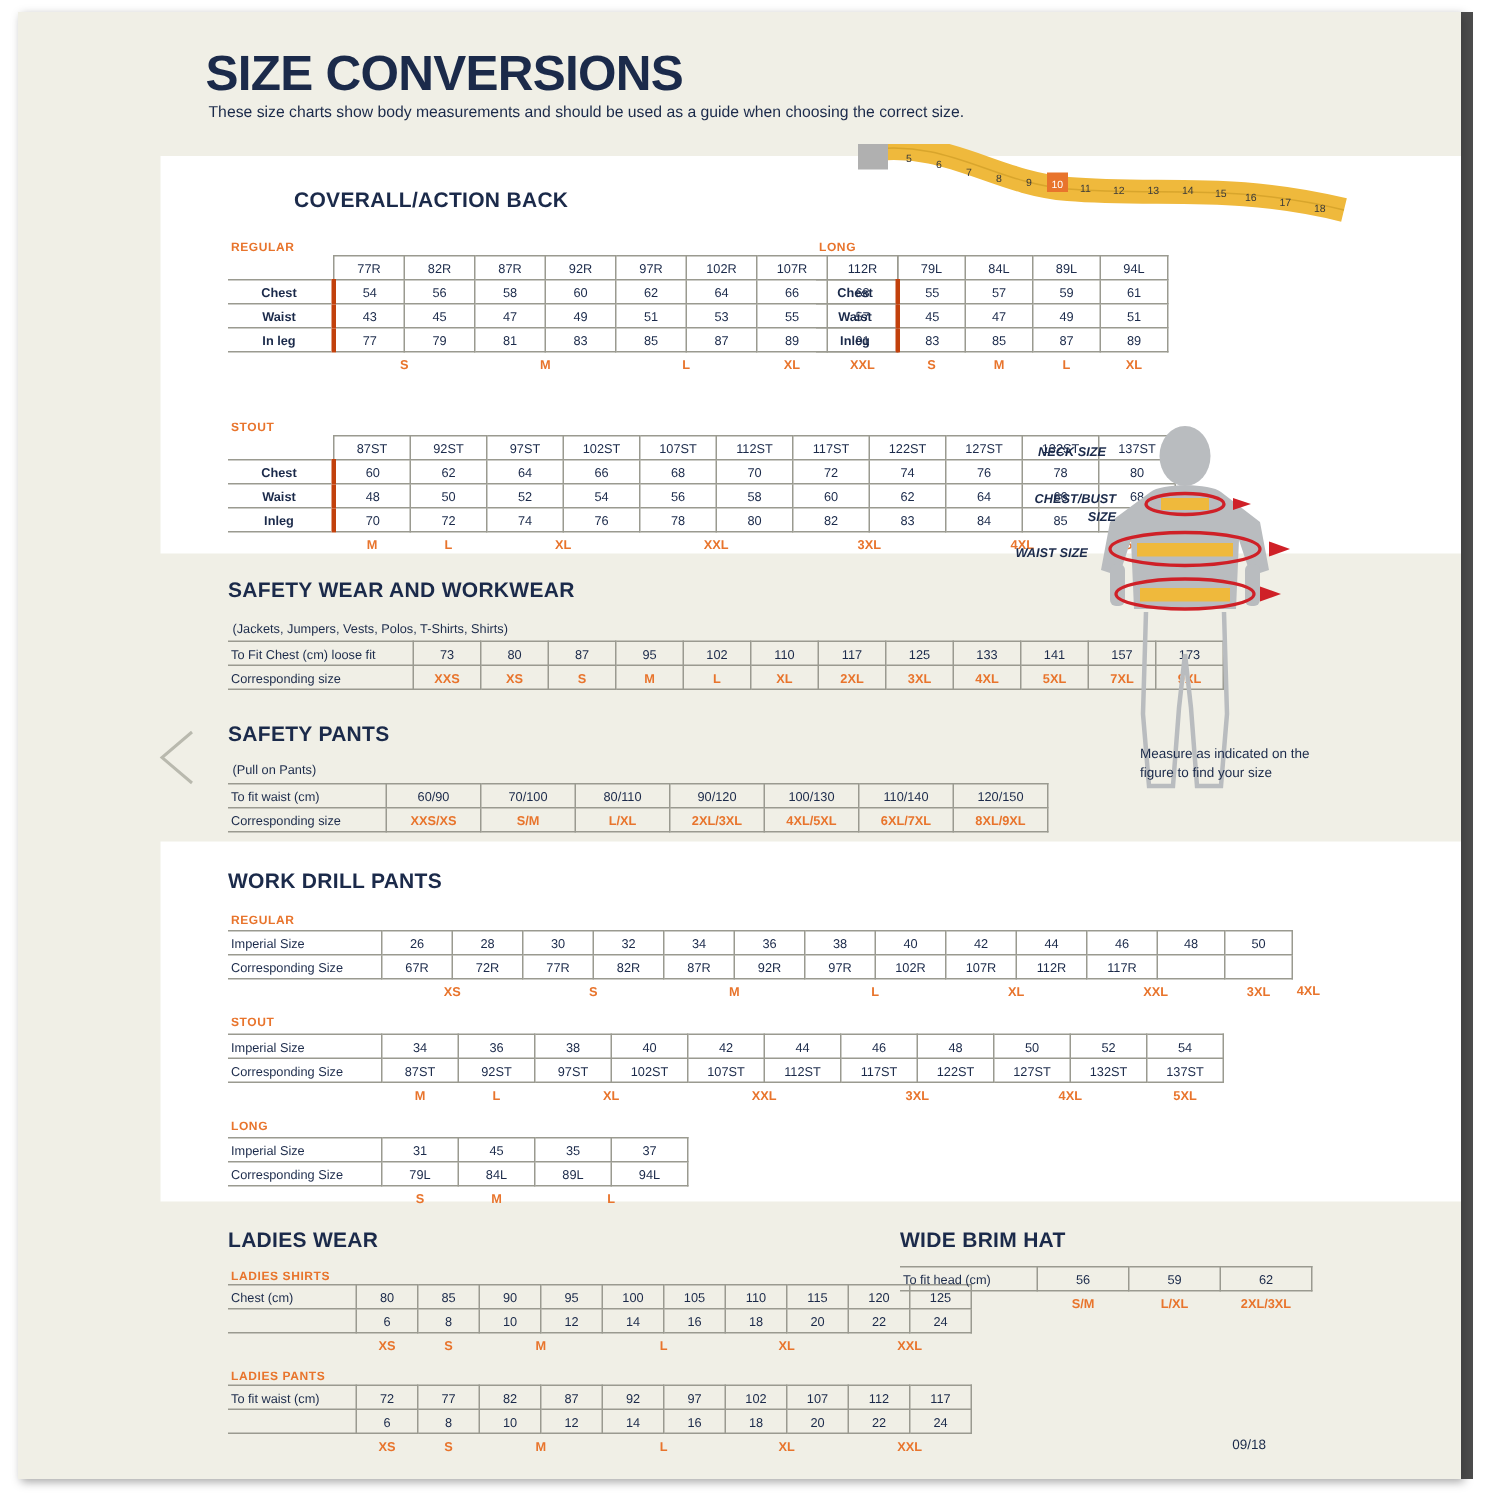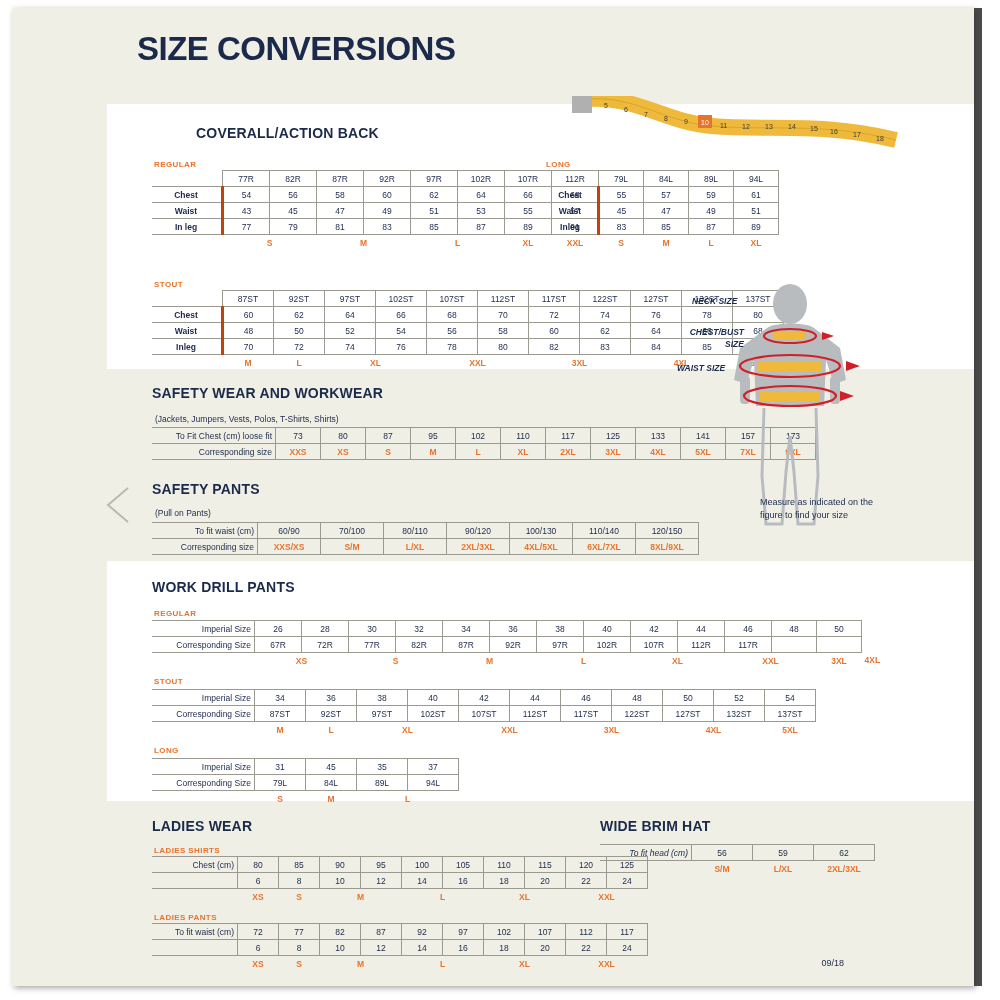--- a/index.html
+++ b/index.html
@@ -15,21 +15,21 @@
   h1.title{position:absolute;left:125px;top:22px;margin:0;font-size:33px;letter-spacing:-0.5px;font-weight:bold;color:#1b2a4a;}
   .subtitle{position:absolute;left:127px;top:61px;font-size:10.5px;color:#1b2a4a;}
 
   .sec-title{position:absolute;font-size:14px;font-weight:bold;color:#1b2a4a;letter-spacing:.2px;}
   .sub-head{position:absolute;font-size:8px;font-weight:bold;color:#e8742c;letter-spacing:.4px;}
   .note{position:absolute;font-size:8.5px;color:#1b2a4a;}
 
   table.g{position:absolute;border-collapse:collapse;font-size:8.5px;color:#1b2a4a;}
   table.g td{border:1px solid #9a9a90;padding:1px 3px;text-align:center;height:13px;line-height:12px;white-space:nowrap;}
   table.g td.lbl{text-align:center;font-weight:bold;border-left:none;border-right:3px solid #c2410c;padding-left:2px;}
-  table.g td.lblplain{text-align:right;border-left:none;padding-left:2px;}
+  table.g td.lblplain{text-align:left;border-left:none;padding-left:2px;}
   table.g td.blank{border:none;}
   table.g td.corr{color:#e8742c;font-weight:bold;border:1px solid #9a9a90;}
   table.g td.sizeband{color:#e8742c;font-weight:bold;border:none;border-top:none;}
 
   .figure{position:absolute;left:700px;top:268px;width:190px;height:270px;}
   .figcap{position:absolute;left:748px;top:488px;width:120px;font-size:9px;line-height:13px;color:#1b2a4a;}
   .figlabel{position:absolute;font-size:8.5px;font-weight:bold;color:#1b2a4a;font-style:italic;text-align:right;}
 
   .tape{position:absolute;left:560px;top:88px;width:330px;height:60px;}
   .arrow-left{position:absolute;left:92px;top:478px;width:26px;height:38px;}
@@ -42,20 +42,21 @@
 <div class="page">
   <div class="sheet">
     <div class="leftband"></div>
     <div class="topband"></div>
     <div class="band2"></div>
     <div class="band3"></div>
 
     <div class="content">
 
       <h1 class="title">SIZE CONVERSIONS</h1>
+      <div class="subtitle">These size charts show body measurements and should be used as a guide when choosing the correct size.</div>
 
       <svg class="tape" viewBox="0 0 330 60">
         <path d="M6,4 C60,-4 90,26 140,30 C200,35 250,26 324,44" stroke="#efb93c" stroke-width="16" fill="none"></path>
         <path d="M6,4 C60,-4 90,26 140,30 C200,35 250,26 324,44" stroke="#d8a52c" stroke-width="1" fill="none"></path>
         <rect x="0" y="0" width="20" height="17" fill="#b0b0b0"></rect>
         <g font-family="Liberation Sans" font-size="7" fill="#3a3a3a">
           <text x="32" y="12">5</text>
             <text x="52" y="16">6</text>
             <text x="72" y="21">7</text>
           <text x="92" y="25">8</text>
@@ -544,21 +545,21 @@
           <td class="sizeband" colspan="2">XL</td>
           <td class="sizeband" colspan="2">XXL</td>
         </tr>
       </tbody>
         </table>
 
       <div class="sec-title" style="left:588px;top:810px;">WIDE BRIM HAT</div>
       <table class="g" style="left:588px;top:836px;">
         <tbody>
             <tr>
-          <td class="lblplain" style="width:86px;font-style:italic;">To fit head (cm)</td>
+          <td class="lblplain" style="width:86px;">To fit head (cm)</td>
           <td style="width:54px;">56</td>
           <td style="width:54px;">59</td>
           <td style="width:54px;">62</td>
         </tr>
         <tr>
           <td class="blank"></td>
           <td class="sizeband">S/M</td>
           <td class="sizeband">L/XL</td>
           <td class="sizeband">2XL/3XL</td>
         </tr>

